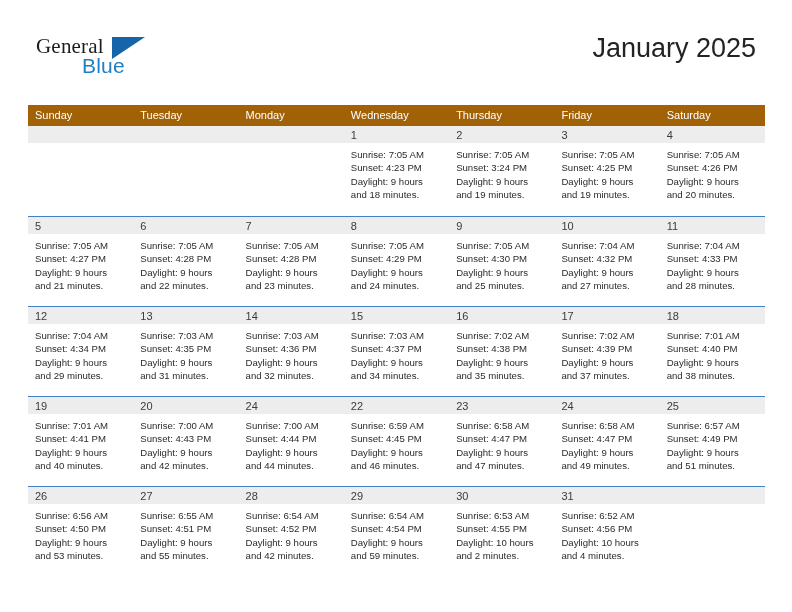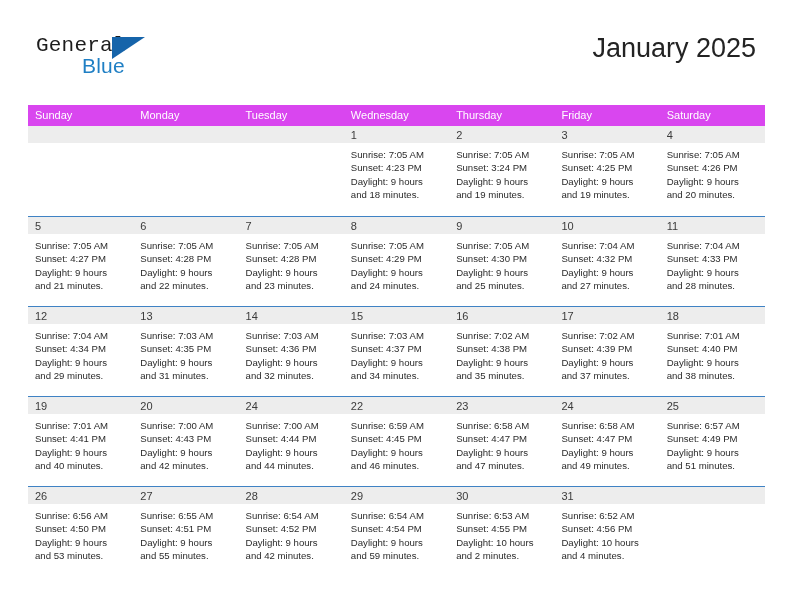--- a/index.html
+++ b/index.html
@@ -37,21 +37,21 @@
     width: 200px;
     height: 52px;
   }
   .brand-general {
     position: absolute;
     left: 0;
     top: 0;
     font-size: 21px;
     letter-spacing: 0.2px;
     color: #1c1c1c;
-    font-family: Liberation Mono, monospace;
+    font-family: Liberation Serif, serif;
   }
   .brand-blue {
     position: absolute;
     left: 22px;
     top: 20px;
     font-size: 21px;
     letter-spacing: 0.2px;
     color: #1f7fc4;
     font-family: "Liberation Sans", sans-serif;
     margin-left: 24px;
@@ -92,21 +92,21 @@
   .calendar {
     position: absolute;
     left: 28px;
     top: 105px;
     width: 737px;
   }
   .weekday-row {
     display: flex;
     width: 737px;
     height: 21px;
-    background: #d946ef;
+    background: #a16207;
   }
   .weekday-cell {
     flex: 1 1 0;
     box-sizing: border-box;
     padding: 4px 0 0 7px;
     font-size: 11px;
     color: #ffffff;
     font-family: "Liberation Sans", sans-serif;
     white-space: nowrap;
   }
@@ -164,22 +164,22 @@
       <span class="brand-blue">Blue</span>
     </div>
 
     <div class="title">January 2025</div>
     <div class="subtitle">Samatice, Berat County, Albania</div>
   </div>
 
   <div class="calendar">
     <div class="weekday-row">
       <div class="weekday-cell">Sunday</div>
+      <div class="weekday-cell">Tuesday</div>
       <div class="weekday-cell">Monday</div>
-      <div class="weekday-cell">Tuesday</div>
       <div class="weekday-cell">Wednesday</div>
       <div class="weekday-cell">Thursday</div>
       <div class="weekday-cell">Friday</div>
       <div class="weekday-cell">Saturday</div>
     </div>
 
     <div id="weeks-container">
         <div class="week-row first">
           <div class="day-cell empty">
             <div class="daynum-band"></div>

